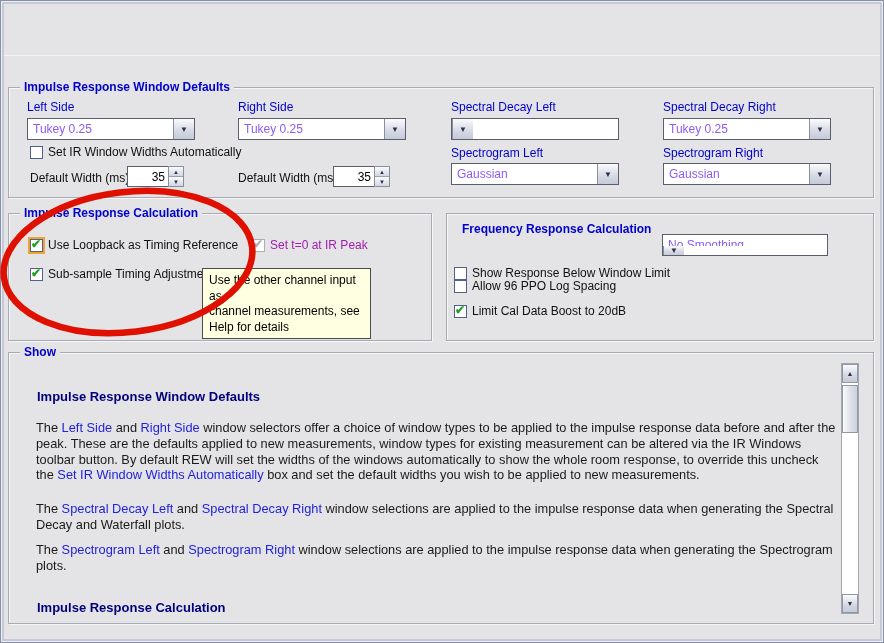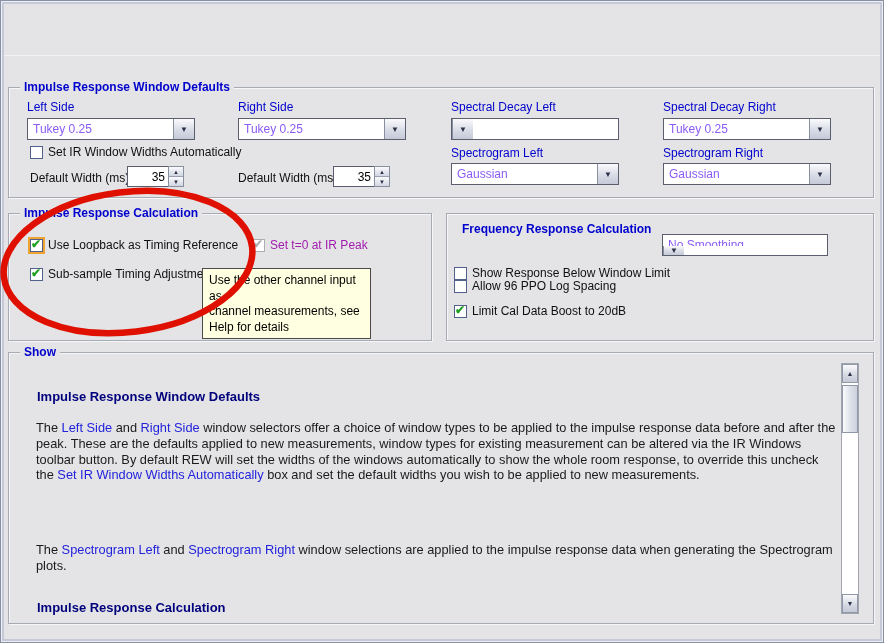--- a/index.html
+++ b/index.html
@@ -248,20 +248,21 @@
   <div class="cbrow" style="left:454px;top:304px;">
     <div class="cb checked"></div>
     <span class="lbl">Limit Cal Data Boost to 20dB</span>
   </div>
 
   <div class="group" style="left:8px;top:352px;width:866px;height:272px;"></div>
   <div class="group-title" style="left:20px;top:345px;">Show</div>
 
   <div class="help-head" style="left:37px;top:389px;">Impulse Response Window Defaults</div>
   <div class="help-p" style="left:36px;top:420px;"><span>The </span><span class="hlink">Left Side</span><span> and </span><span class="hlink">Right Side</span><span> window selectors offer a choice of window types to be applied to the impulse response data before and after the peak. These are the defaults applied to new measurements, window types for existing measurement can be altered via the IR Windows toolbar button. By default REW will set the widths of the windows automatically to show the whole room response, to override this uncheck the </span><span class="hlink">Set IR Window Widths Automatically</span><span> box and set the default widths you wish to be applied to new measurements.</span></div>
+  <div class="help-p" style="left:36px;top:501px;"><span>The </span><span class="hlink">Spectral Decay Left</span><span> and </span><span class="hlink">Spectral Decay Right</span><span> window selections are applied to the impulse response data when generating the Spectral Decay and Waterfall plots.</span></div>
   <div class="help-p" style="left:36px;top:542px;"><span>The </span><span class="hlink">Spectrogram Left</span><span> and </span><span class="hlink">Spectrogram Right</span><span> window selections are applied to the impulse response data when generating the Spectrogram plots.</span></div>
   <div class="help-head" style="left:37px;top:600px;">Impulse Response Calculation</div>
 
   <div class="vscroll">
     <div class="sc-btn" style="top:0;">
         <span>▲</span>
       </div>
     <div class="sc-thumb"></div>
     <div class="sc-btn" style="bottom:0;">
         <span>▼</span>

